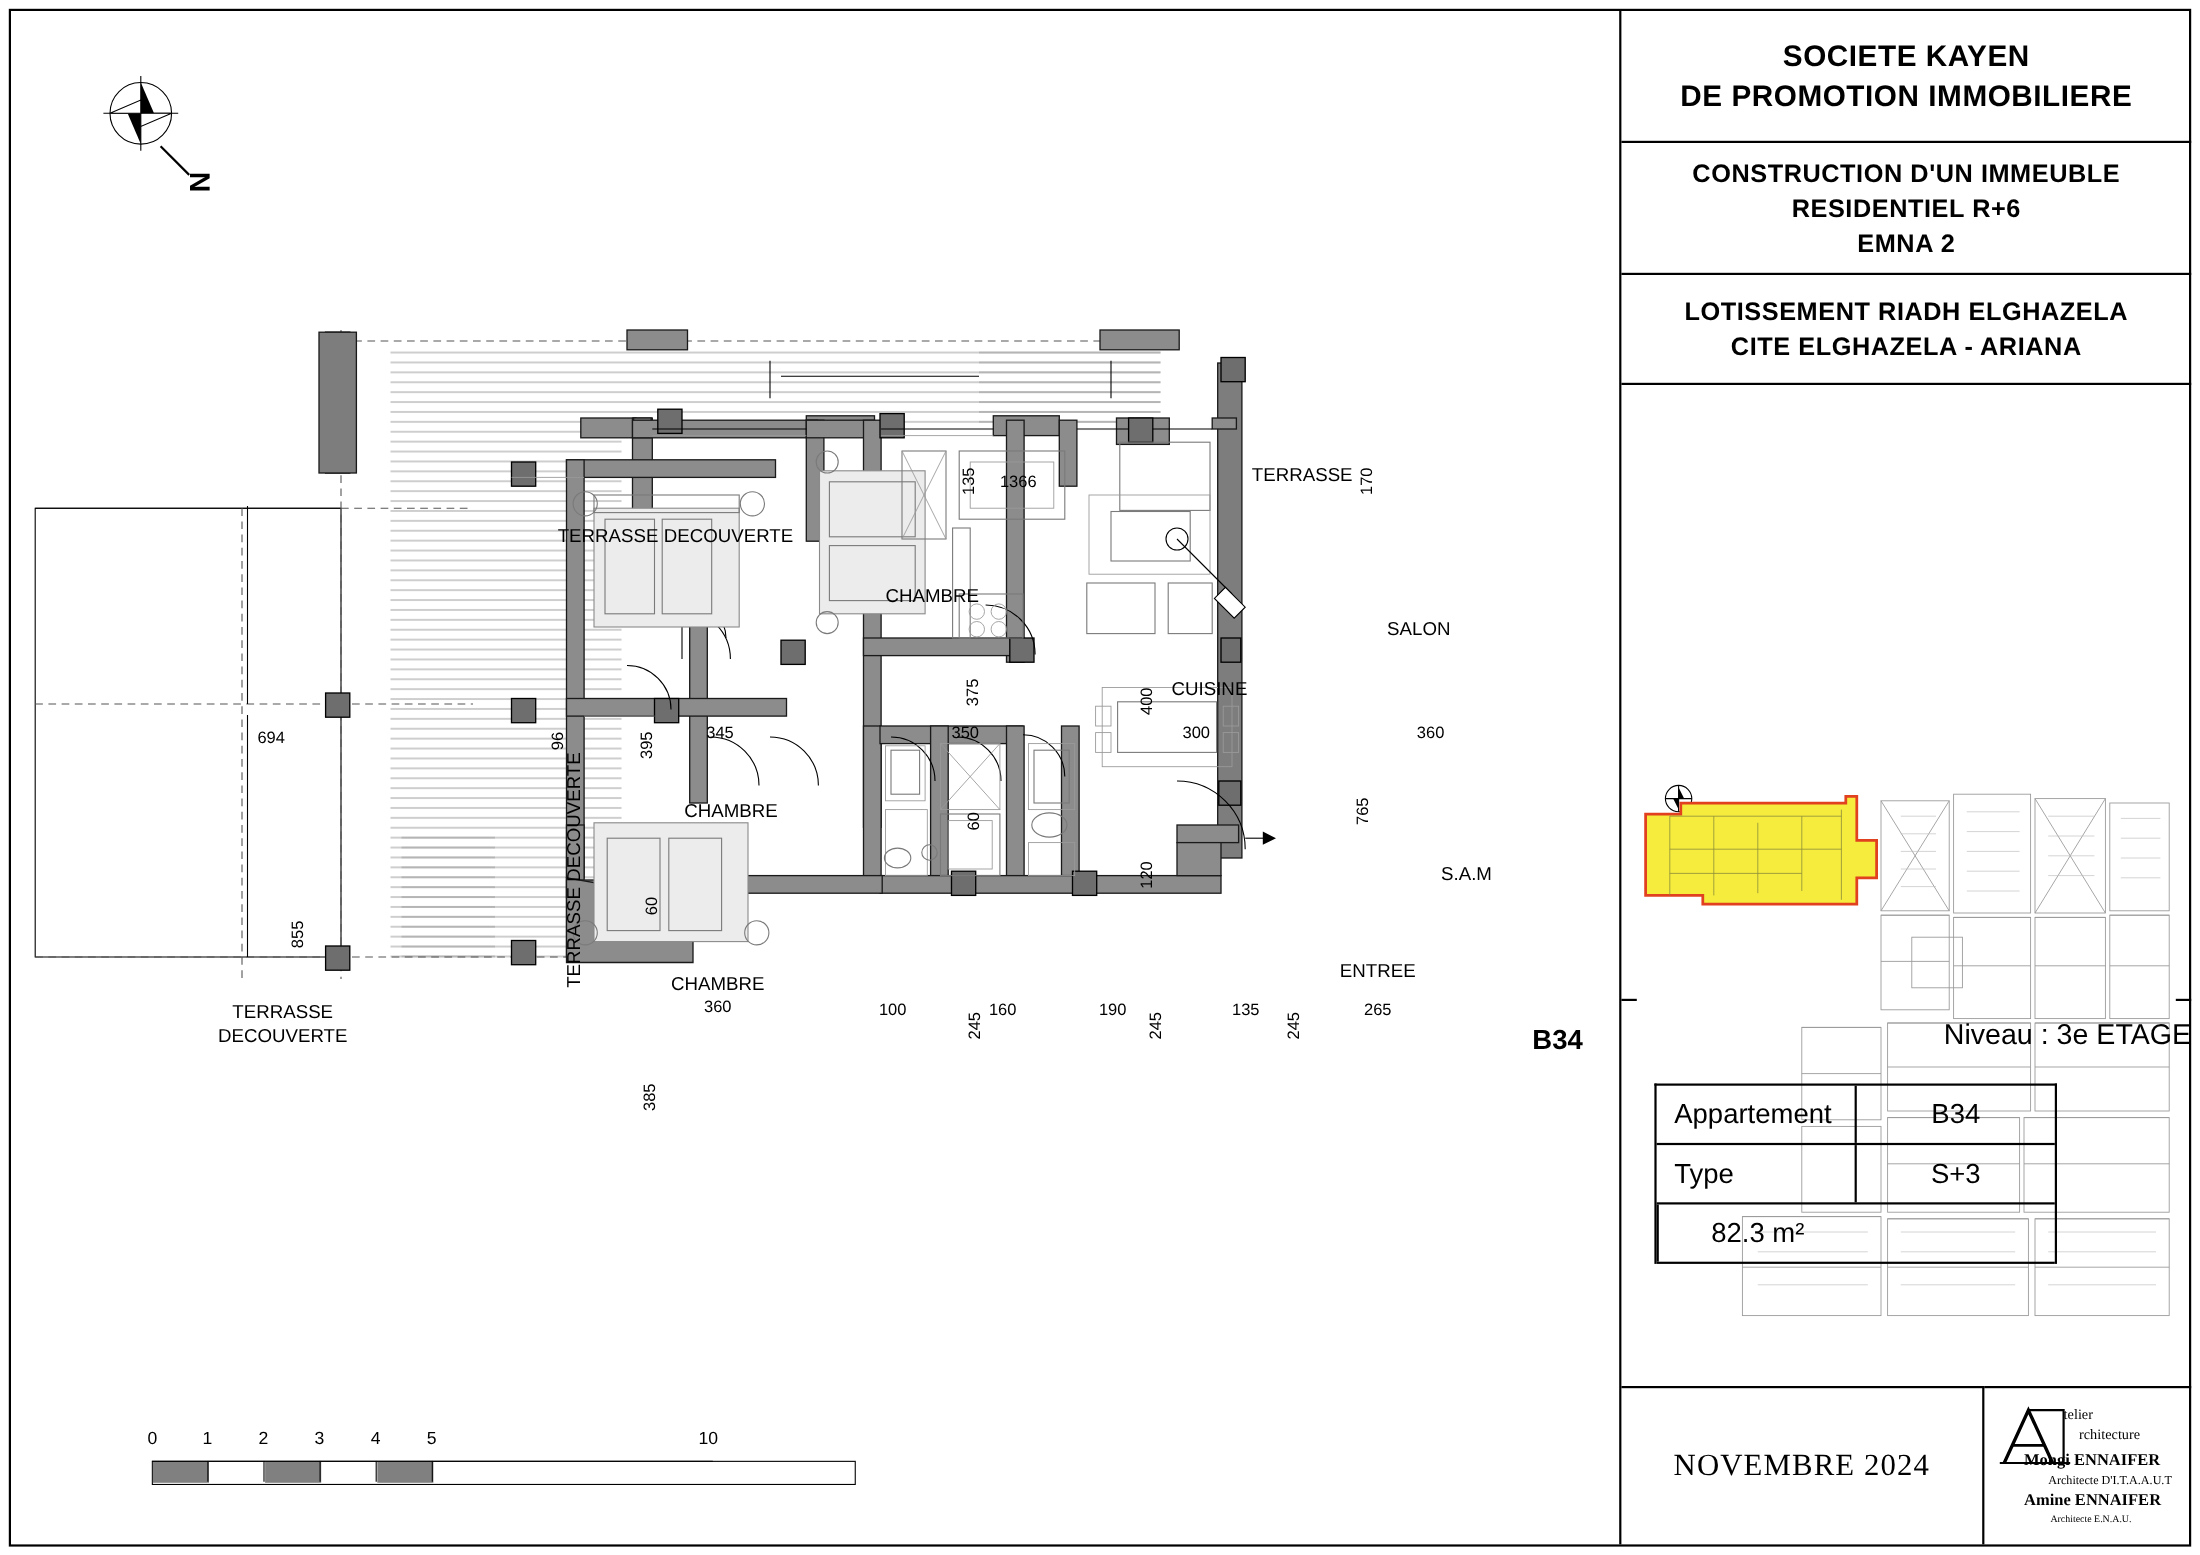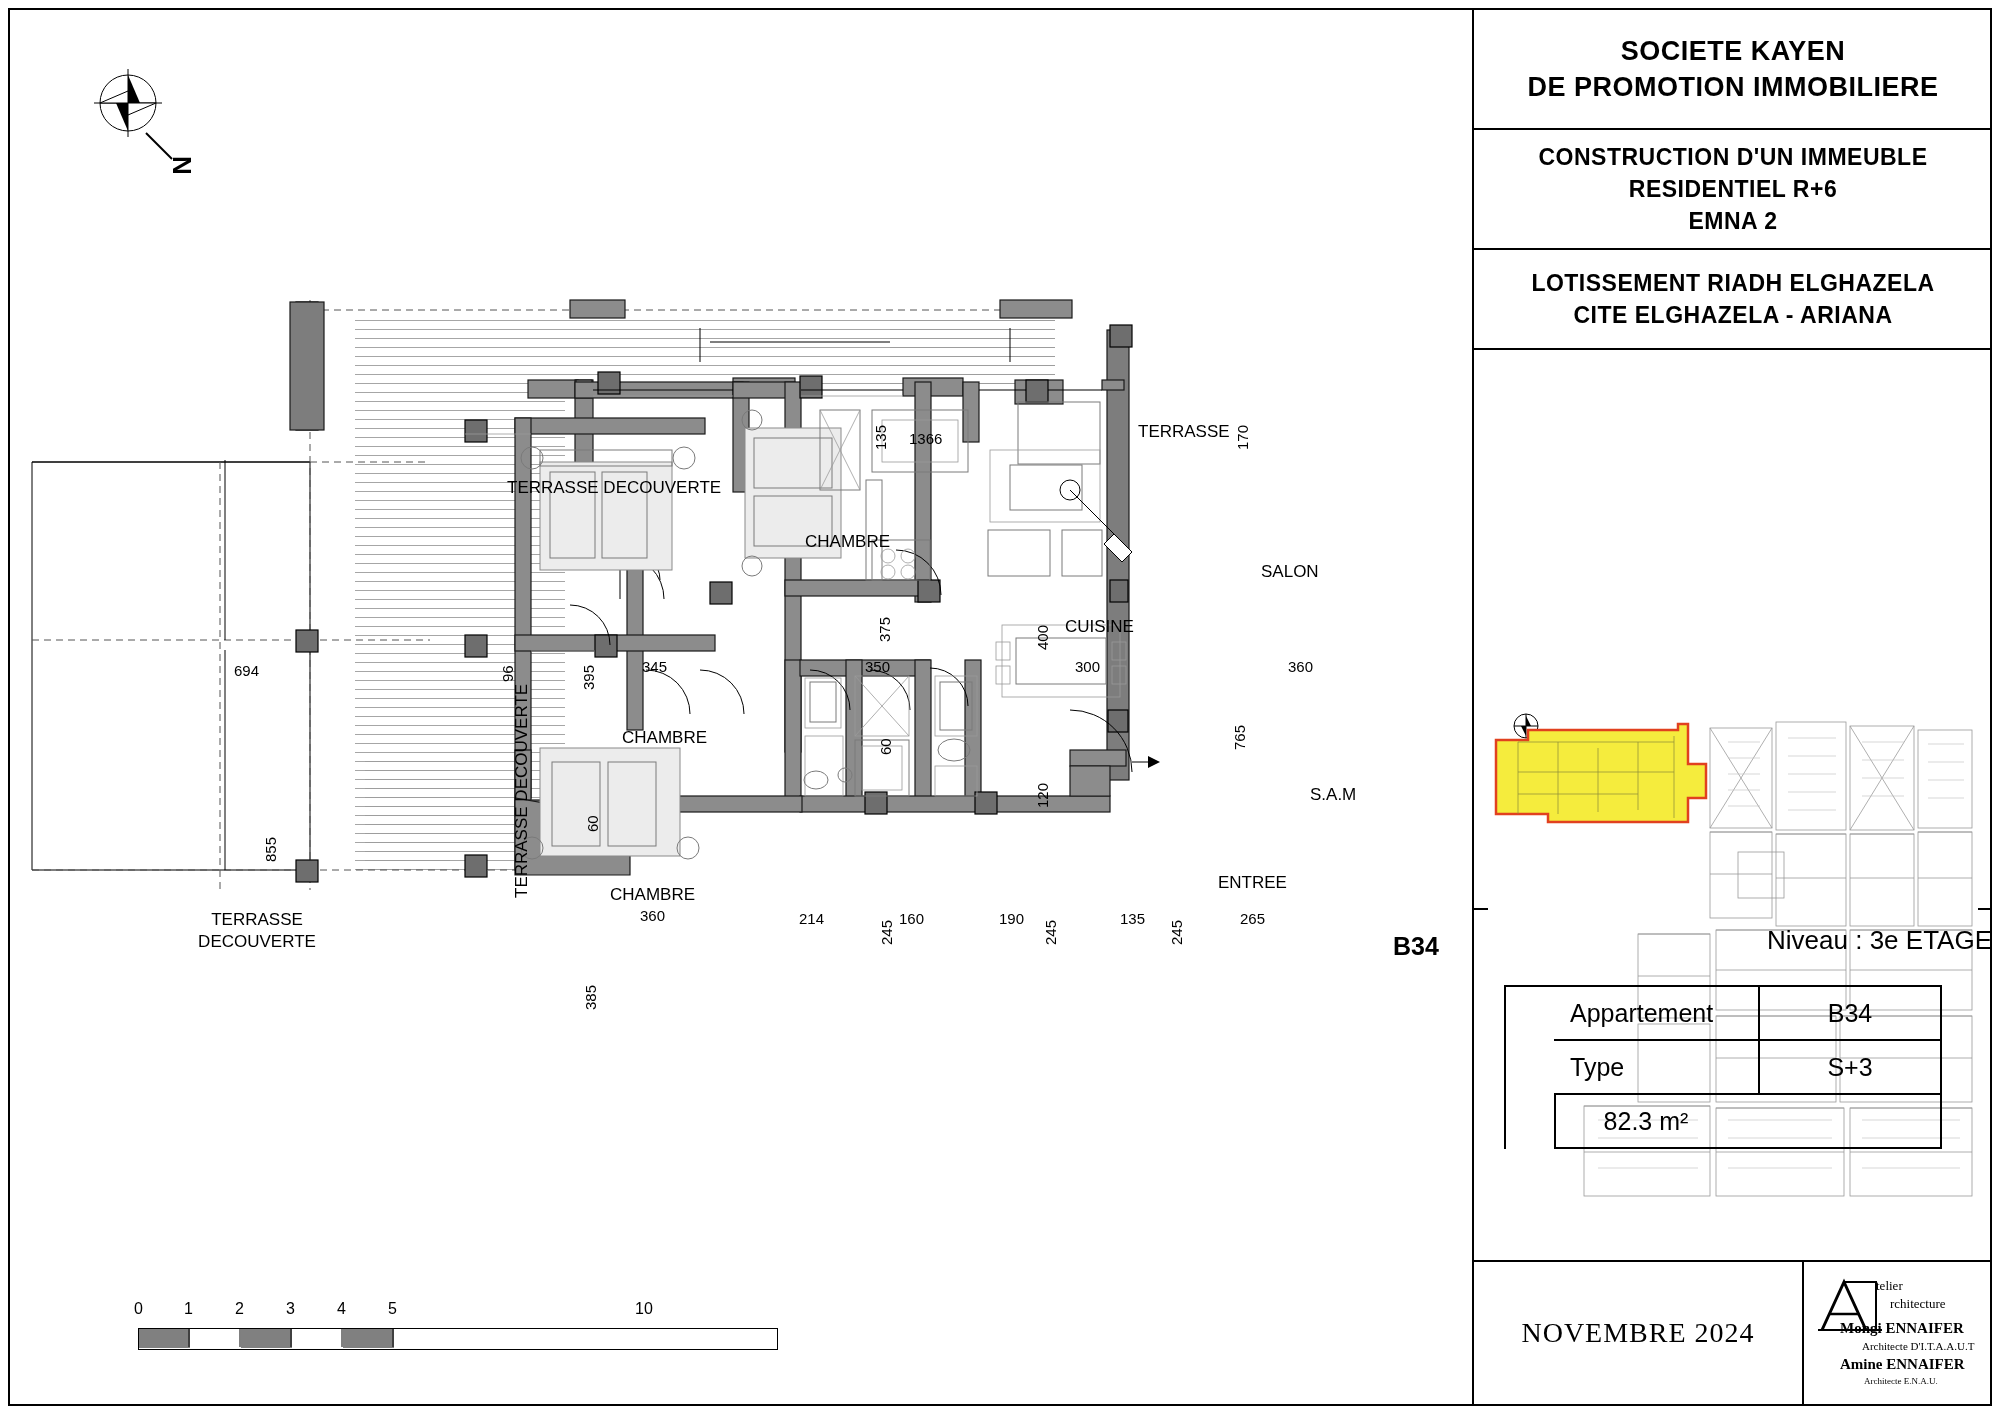--- a/index.html
+++ b/index.html
@@ -18,21 +18,21 @@
   .t2 .tb-line{font-size:23px;line-height:32px;}
   .t3{top:240px;height:100px;}
   .t3 .tb-line{font-size:23px;line-height:32px;}
   .t4{top:340px;height:560px;border-bottom:2px solid #000;}
   .t5{top:900px;height:60px;border-bottom:none;}
   .t-date{position:absolute;left:0;top:1250px;width:330px;height:144px;box-sizing:border-box;border-top:2px solid #000;border-right:2px solid #000;display:flex;align-items:center;justify-content:center;}
   .t-date span{font-family:"Liberation Serif",serif;font-size:28px;letter-spacing:1px;}
   .t-logo{position:absolute;left:330px;top:1250px;width:188px;height:144px;box-sizing:border-box;border-top:2px solid #000;}
 
   
-  .info{position:absolute;left:30px;top:975px;width:438px;border:2px solid #000;border-bottom:none;box-sizing:border-box;padding-left:48px;}
+  .info{position:absolute;left:30px;top:975px;width:366px;border:2px solid #000;border-bottom:none;box-sizing:border-box;}
   .info-row{display:flex;border-bottom:2px solid #000;height:52px;}
   .info-row .k{flex:1;display:flex;align-items:center;padding-left:16px;font-size:25px;}
   .info-row .v{width:180px;display:flex;align-items:center;justify-content:center;font-size:25px;border-left:2px solid #000;}
 
   
   .keyplan{position:absolute;left:14px;top:352px;width:490px;height:536px;background:#fff;overflow:hidden;}
   .kp-frame{position:absolute;inset:0;}
   .kp-n{position:absolute;left:20px;top:6px;width:46px;height:46px;}
   .kp-n .lbl{position:absolute;left:38px;top:18px;font-size:13px;transform:rotate(90deg);font-weight:bold;}
 
@@ -312,21 +312,21 @@
     <div class="ptxt sm" style="left:1278px;top:648px;">360</div>
     <div class="ptxt sm vert" style="left:1221px;top:740px;">765</div>
 
     <div class="ptxt sm vert" style="left:574px;top:822px;">60</div>
     <div class="ptxt sm vert" style="left:867px;top:745px;">60</div>
     <div class="ptxt sm vert" style="left:1024px;top:798px;">120</div>
 
     <div class="ptxt sm vert" style="left:572px;top:1000px;">385</div>
     <div class="ptxt sm" style="left:630px;top:897px;">360</div>
 
-    <div class="ptxt sm" style="left:789px;top:900px;">214</div>
+    <div class="ptxt sm" style="left:789px;top:900px;">100</div>
     <div class="ptxt sm vert" style="left:868px;top:935px;">245</div>
     <div class="ptxt sm" style="left:889px;top:900px;">160</div>
     <div class="ptxt sm" style="left:989px;top:900px;">190</div>
     <div class="ptxt sm vert" style="left:1032px;top:935px;">245</div>
     <div class="ptxt sm" style="left:1110px;top:900px;">135</div>
     <div class="ptxt sm vert" style="left:1158px;top:935px;">245</div>
     <div class="ptxt sm" style="left:1230px;top:900px;">265</div>
 
     <div class="scalebar">
       <div class="sb-nums">

